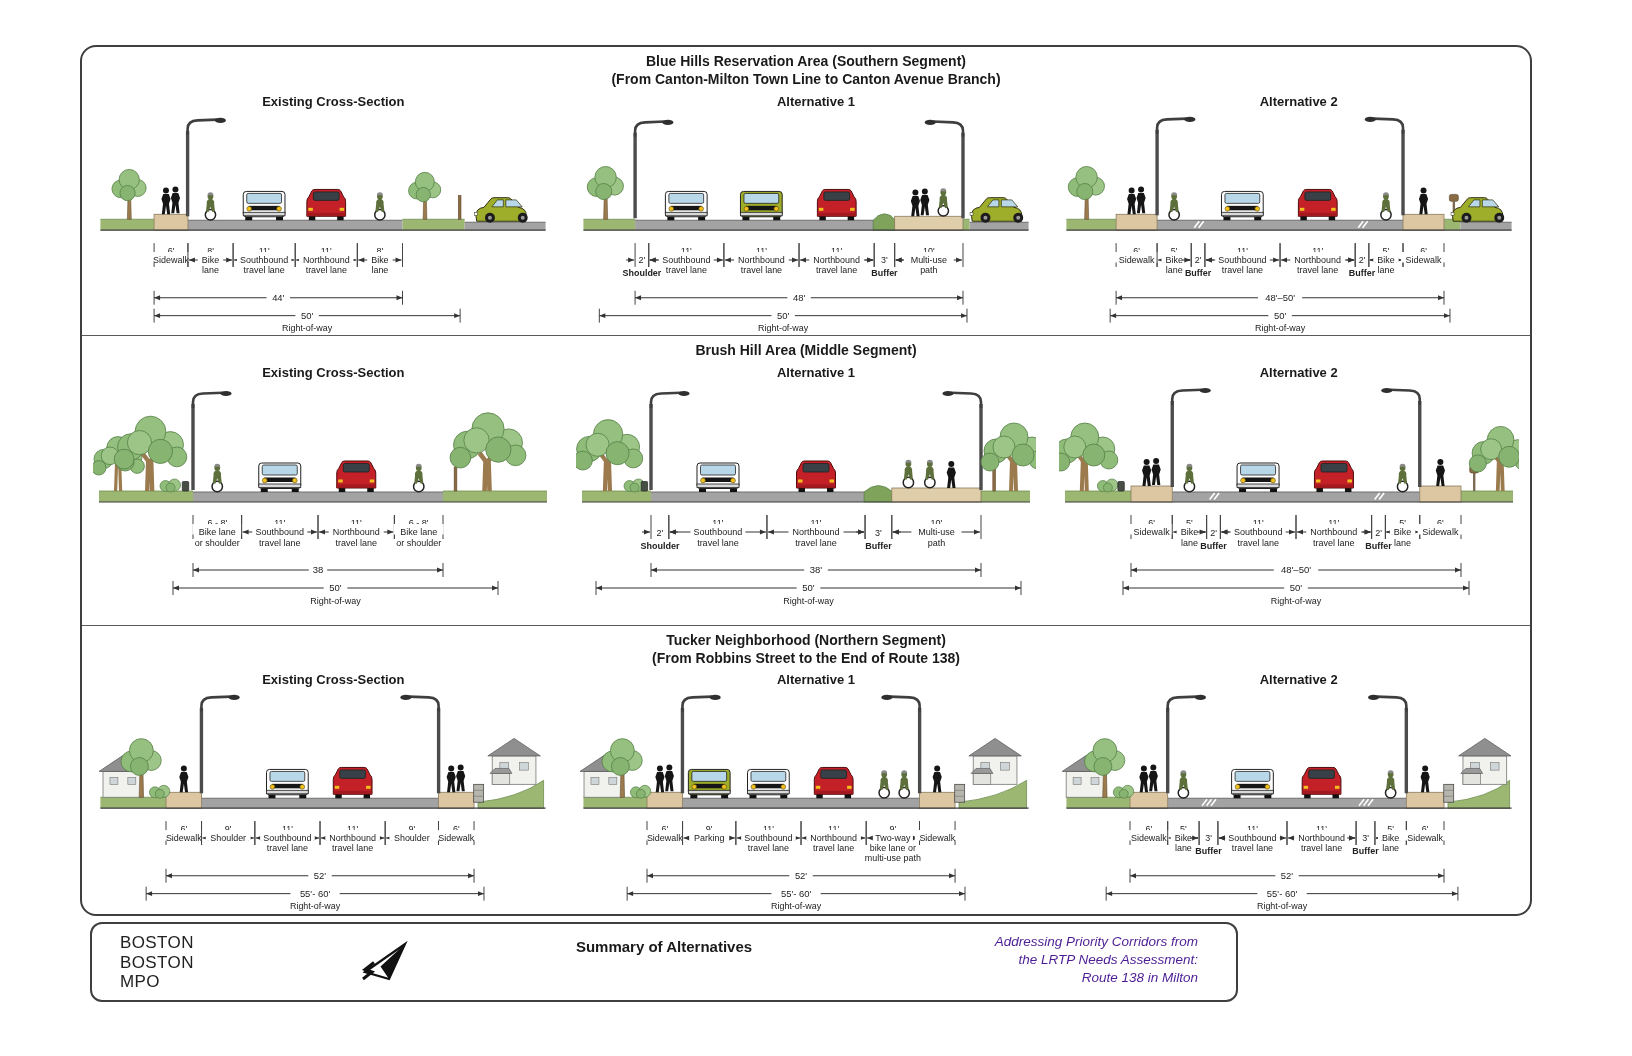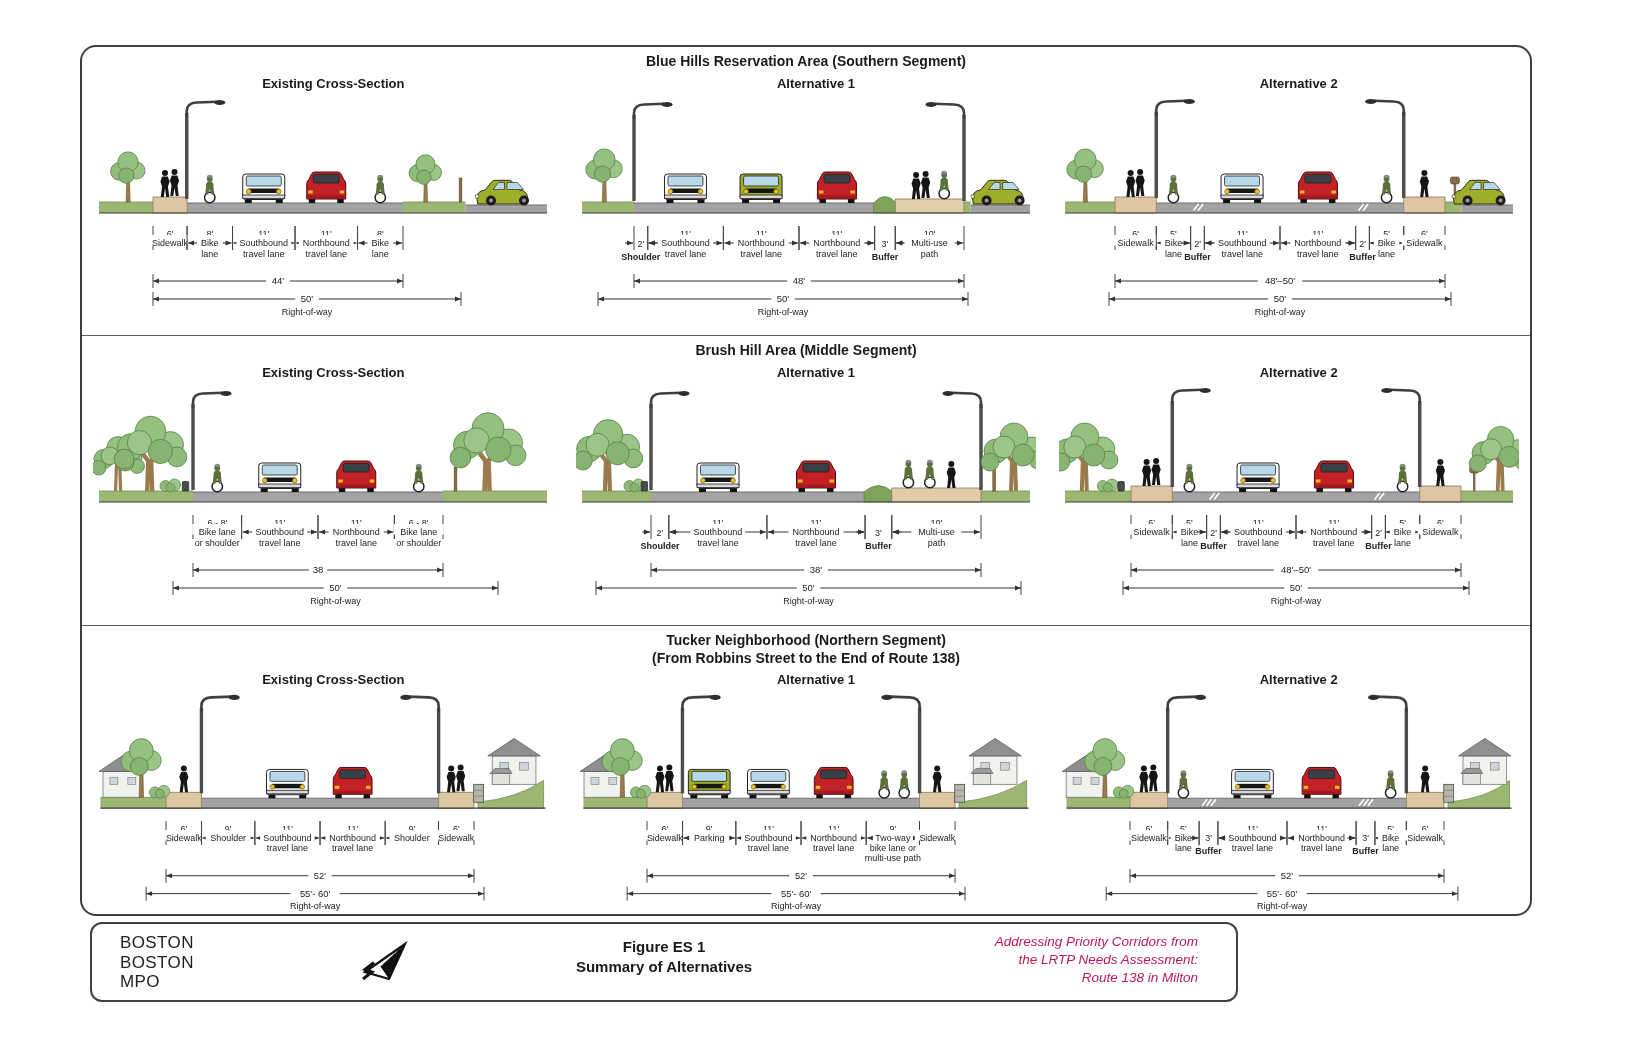--- a/index.html
+++ b/index.html
@@ -19,32 +19,33 @@
   svg.scene{display:block;margin-top:-6px;}
   svg.scene text{font-family:"Liberation Sans",sans-serif;fill:#222;}
   .footer-box{position:absolute;left:90px;top:922px;width:1148px;height:80px;
               border:2px solid #3f3f3f;border-radius:12px;background:#fff;box-sizing:border-box;}
   .logo{position:absolute;left:28px;top:9px;font-size:17px;line-height:1.15;
         letter-spacing:.4px;color:#222;}
   .north{position:absolute;left:266px;top:14px;}
   .fig-center{position:absolute;left:0;right:0;top:13px;text-align:center;
               font-weight:bold;font-size:15px;line-height:1.3;}
   .credit{position:absolute;right:38px;top:9px;text-align:right;font-style:italic;
-          font-size:13.5px;line-height:1.32;color:#be185d;}
+          font-size:13.5px;line-height:1.32;color:#4c1d95;}
 </style>
 </head>
 <body>
 
 <div class="page">
 
   <div class="main-box">
 
     <section class="panel">
       <div class="panel-head">
         <div class="panel-title">Blue Hills Reservation Area (Southern Segment)</div>
+        <div class="panel-subtitle">(From Canton-Milton Town Line to Canton Avenue Branch)</div>
       </div>
       <div class="sections-row">
           <div class="section">
             <div class="section-label">Existing Cross-Section</div>
             <svg class="scene" width="460" height="234" viewBox="0 0 460 234">
               <g>
                 <rect x="6" y="117" width="54" height="11" fill="#9cb771"></rect>
           <line x1="6" y1="117" x2="60" y2="117" stroke="#6e8f52" stroke-width="0.8"></line>
                 <rect x="310" y="117" width="62.5" height="11" fill="#9cb771"></rect>
             <line x1="310" y1="117" x2="372.5" y2="117" stroke="#6e8f52" stroke-width="0.8"></line>
@@ -1659,21 +1660,20 @@
       <div>MPO</div>
     </div>
     <div class="north">
       <svg width="56" height="48" viewBox="0 0 56 48">
         <path d="M7,34 L47,6 L31,41 Z" fill="#ffffff" stroke="#111" stroke-width="2.2"></path>
         <path d="M47,6 L31,41 L22.5,28.5 Z" fill="#111"></path>
         <path d="M5,41 l9,-7 l-7,-2.5 l9,-7" stroke="#111" stroke-width="3" fill="none"></path>
       </svg>
     </div>
     <div class="fig-center">
-      <div>Figure ES 1</div>
       <div>Summary of Alternatives</div>
     </div>
     <div class="credit">
       <div>Addressing Priority Corridors from</div>
       <div>the LRTP Needs Assessment:</div>
       <div>Route 138 in Milton</div>
     </div>
   </div>
 
 </div>

